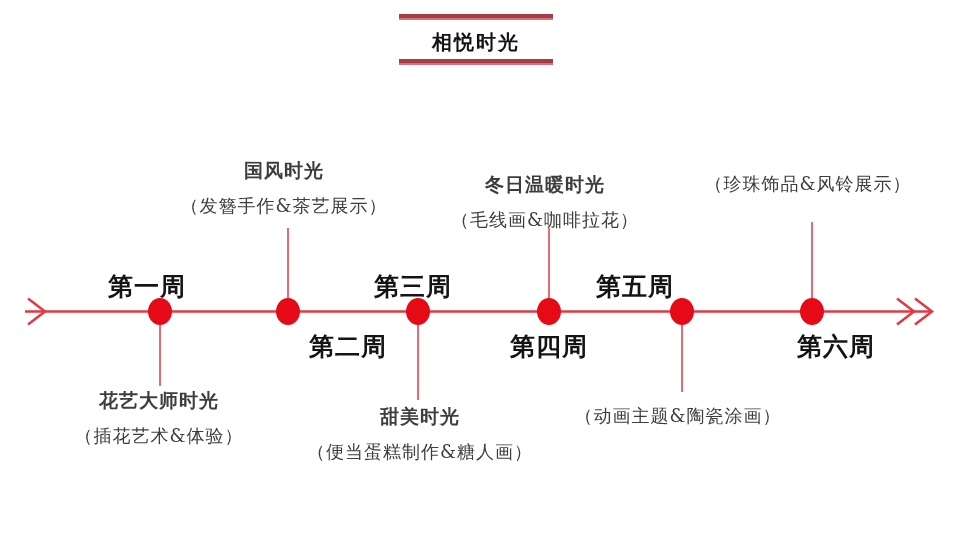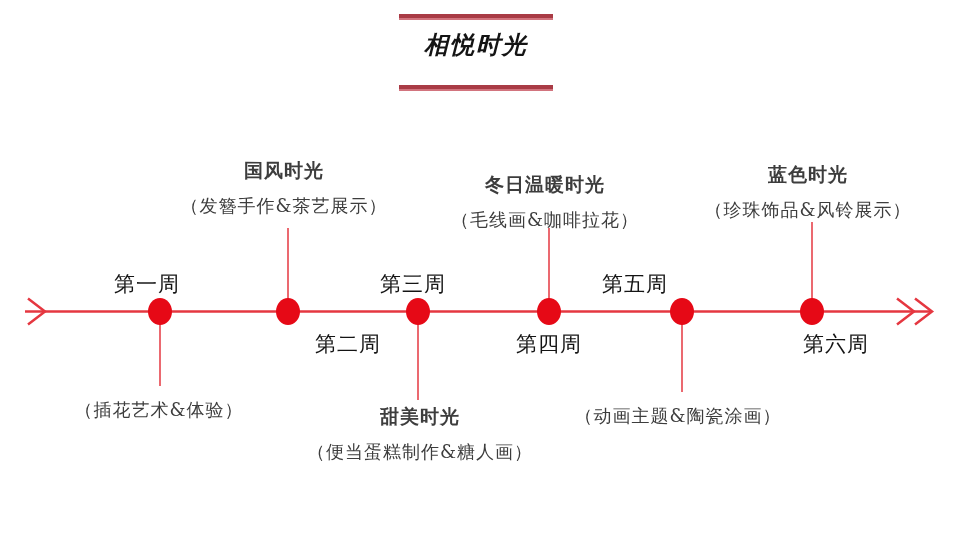--- a/index.html
+++ b/index.html
@@ -19,40 +19,39 @@
     top: 14px;
     width: 154px;
     text-align: center;
   }
   .rule {
     height: 2px;
     border-top: 4px solid var(--rule-dark, #a93b45);
     border-bottom: 2px solid var(--rule-light, #d2747e);
   }
   .title {
-    font-size: 24px;
+    font-size: 20px;
     font-weight: 700;
     letter-spacing: 2px;
     color: var(--text-black, #141414);
-    padding: 9px 0 24px 0;
+    padding: 9px 0 3px 0;
     white-space: nowrap;
-    font-style: italic;
   }
   
   .timeline-svg {
     position: absolute;
     left: 0; top: 0;
     width: 960px; height: 540px;
   }
   
   .week-label {
     position: absolute;
     transform: translateX(-50%);
-    font-size: 21px;
-    font-weight: 400;
+    font-size: 25px;
+    font-weight: 700;
     letter-spacing: 1px;
     color: var(--text-black, #141414);
     white-space: nowrap;
   }
   
   .event {
     position: absolute;
     transform: translateX(-50%);
     text-align: center;
     white-space: nowrap;
@@ -111,25 +110,25 @@
 
   <div class="event" style="left:284px; top:158px;">
     <div class="event-title">国风时光</div>
     <div class="event-detail">（发簪手作&amp;茶艺展示）</div>
   </div>
   <div class="event" style="left:545px; top:172px;">
     <div class="event-title">冬日温暖时光</div>
     <div class="event-detail">（毛线画&amp;咖啡拉花）</div>
   </div>
   <div class="event" style="left:808px; top:162px;">
-    <div class="event-title">蓝色时光</div>
     <div class="event-detail">（珍珠饰品&amp;风铃展示）</div>
   </div>
 
   <div class="event" style="left:159px; top:388px;">
+    <div class="event-title">花艺大师时光</div>
     <div class="event-detail">（插花艺术&amp;体验）</div>
   </div>
   <div class="event" style="left:420px; top:404px;">
     <div class="event-title">甜美时光</div>
     <div class="event-detail">（便当蛋糕制作&amp;糖人画）</div>
   </div>
   <div class="event" style="left:678px; top:394px;">
     <div class="event-detail">（动画主题&amp;陶瓷涂画）</div>
   </div>
 

